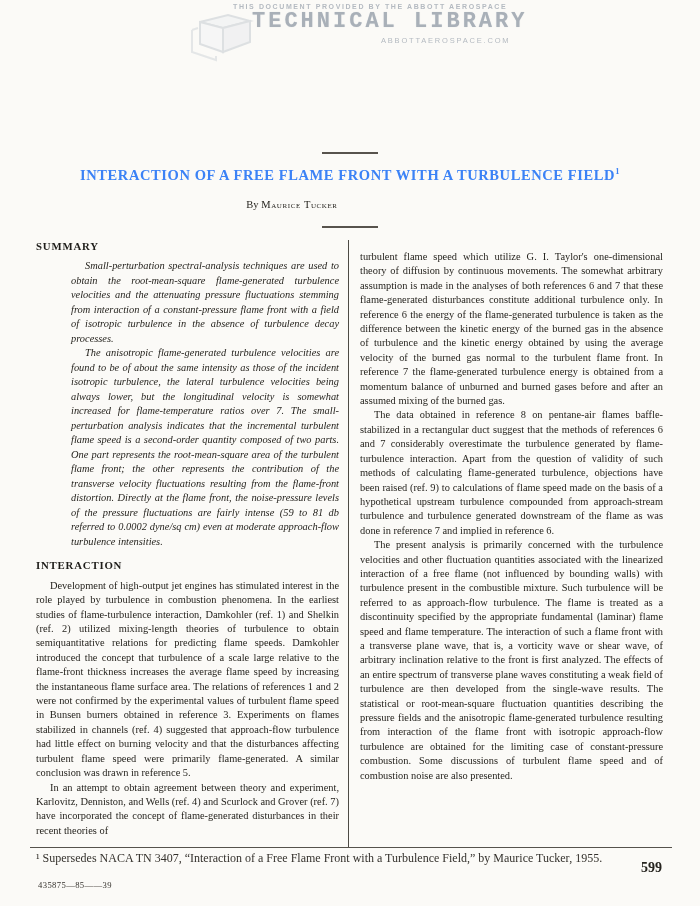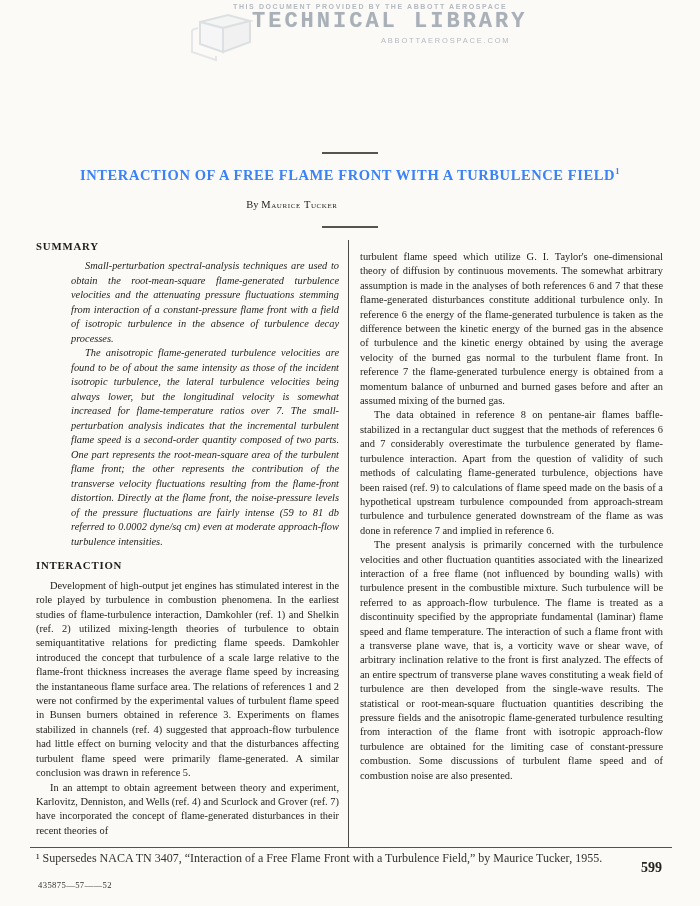--- a/index.html
+++ b/index.html
@@ -85,15 +85,15 @@
 
   <div class="col col-right">
     <p class="noindent">turbulent flame speed which utilize G. I. Taylor's one-dimensional theory of diffusion by continuous movements. The somewhat arbitrary assumption is made in the analyses of both references 6 and 7 that these flame-generated disturbances constitute additional turbulence only.  In reference 6 the energy of the flame-generated turbulence is taken as the difference between the kinetic energy of the burned gas in the absence of turbulence and the kinetic energy obtained by using the average velocity of the burned gas normal to the turbulent flame front.  In reference 7 the flame-generated turbulence energy is obtained from a momentum balance of unburned and burned gases before and after an assumed mixing of the burned gas.</p>
     <p>The data obtained in reference 8 on pentane-air flames baffle-stabilized in a rectangular duct suggest that the methods of references 6 and 7 considerably overestimate the turbulence generated by flame-turbulence interaction.  Apart from the question of validity of such methods of calculating flame-generated turbulence, objections have been raised (ref. 9) to calculations of flame speed made on the basis of a hypothetical upstream turbulence compounded from approach-stream turbulence and turbulence generated downstream of the flame as was done in reference 7 and implied in reference 6.</p>
     <p>The present analysis is primarily concerned with the turbulence velocities and other fluctuation quantities associated with the linearized interaction of a free flame (not influenced by bounding walls) with turbulence present in the combustible mixture.  Such turbulence will be referred to as approach-flow turbulence.  The flame is treated as a discontinuity specified by the appropriate fundamental (laminar) flame speed and flame temperature.  The interaction of such a flame front with a transverse plane wave, that is, a vorticity wave or shear wave, of arbitrary inclination relative to the front is first analyzed.  The effects of an entire spectrum of transverse plane waves constituting a weak field of turbulence are then developed from the single-wave results.  The statistical or root-mean-square fluctuation quantities describing the pressure fields and the anisotropic flame-generated turbulence resulting from interaction of the flame front with isotropic approach-flow turbulence are obtained for the limiting case of constant-pressure combustion.  Some discussions of turbulent flame speed and of combustion noise are also presented.</p>
   </div>
 
   <div class="footnote-rule"></div>
   <div class="footnote">¹ Supersedes NACA TN 3407, “Interaction of a Free Flame Front with a Turbulence Field,” by Maurice Tucker, 1955.</div>
   <div class="page-number">599</div>
-  <div class="print-code">435875—57——52</div>
+  <div class="print-code">435875—85——39</div>
 
 </div>
 
 </body></html>

